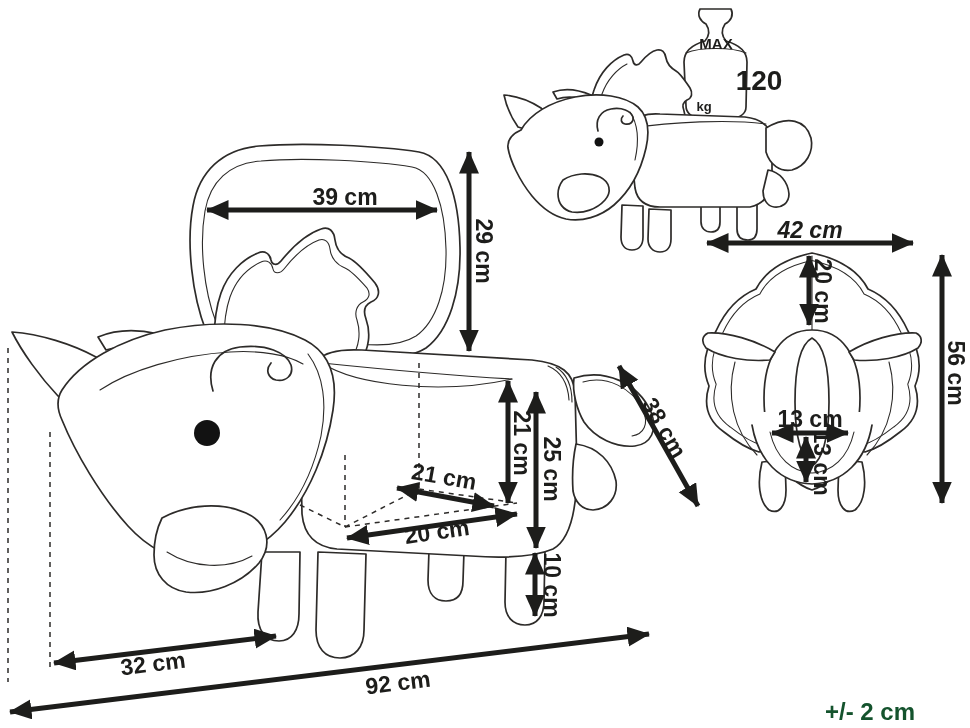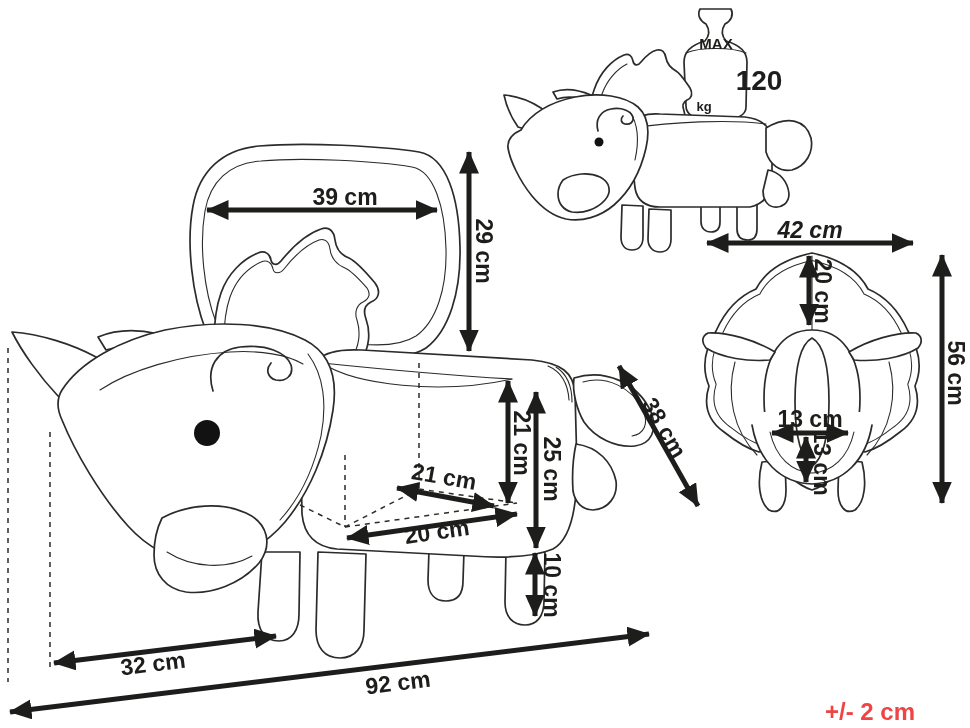--- a/index.html
+++ b/index.html
@@ -8,21 +8,21 @@
   svg{position:absolute;left:0;top:0;}
   .art-line{fill:none;stroke:#2d2b29;stroke-width:1.7;stroke-linejoin:round;stroke-linecap:round;}
   .art-fill{fill:#ffffff;stroke:#2d2b29;stroke-width:1.7;stroke-linejoin:round;stroke-linecap:round;}
   .thin{stroke-width:1.1;}
   .dashedline{fill:none;stroke:#2d2b29;stroke-width:1.5;stroke-dasharray:5 5;stroke-linecap:butt;}
   .dimline{fill:none;stroke:#1d1d1b;stroke-width:5;marker-start:url(#ah);marker-end:url(#ah);}
   .dim{position:absolute;font-weight:bold;font-size:23px;color:#1d1d1b;white-space:nowrap;
        transform:translate(-50%,-50%) rotate(var(--r,0deg));transform-origin:center;}
   .wlabel{position:absolute;font-weight:bold;color:#1d1d1b;white-space:nowrap;
           transform:translate(-50%,-50%);}
-  .tol{position:absolute;font-weight:bold;font-size:24px;color:#ef4444;white-space:nowrap;
+  .tol{position:absolute;font-weight:bold;font-size:24px;color:#14532d;white-space:nowrap;
        transform:translate(-50%,-50%);}
 </style>
 </head>
 <body>
 
 <div class="stage">
 
 <svg width="970" height="728" viewBox="0 0 970 728">
   <defs>
     <marker id="ah" markerWidth="4.6" markerHeight="4.2" refX="4.3" refY="2" orient="auto-start-reverse" markerUnits="strokeWidth">

